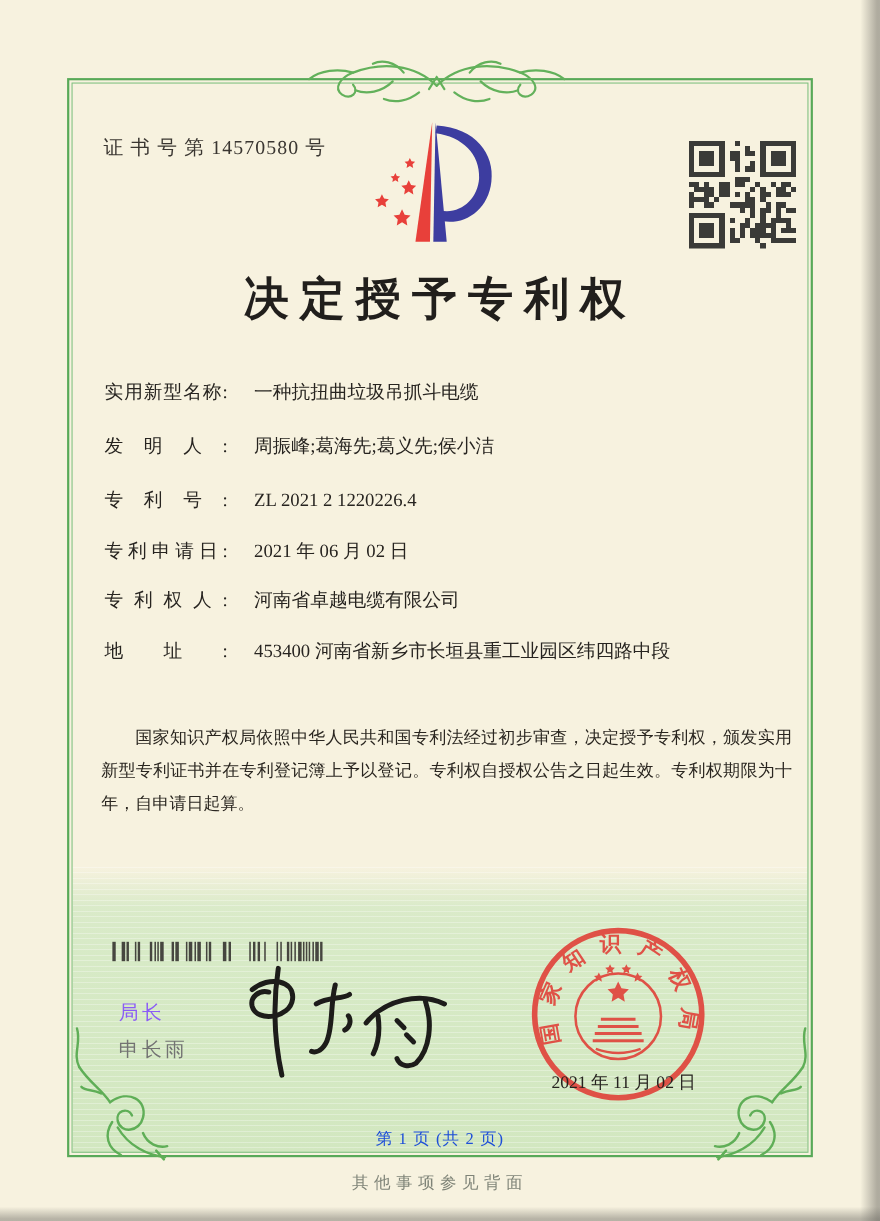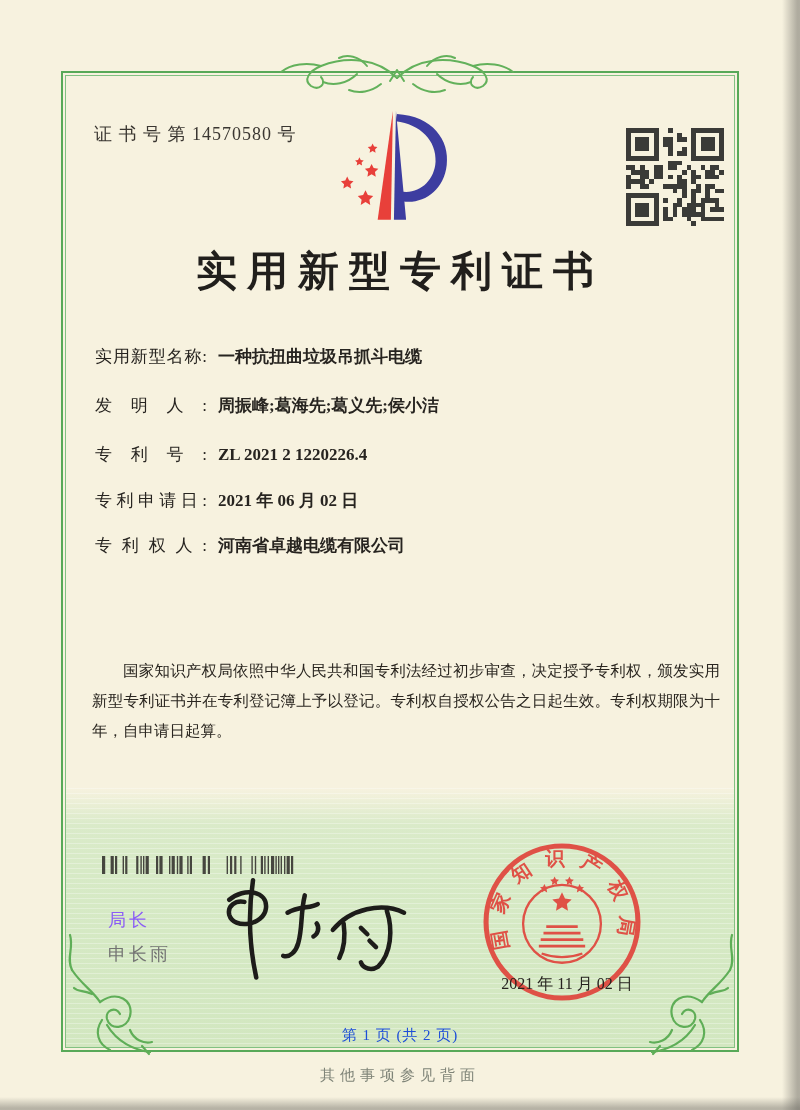--- a/index.html
+++ b/index.html
@@ -24,21 +24,21 @@
   .green-band::after{content:'';position:absolute;inset:0;opacity:.55;
     background:repeating-linear-gradient(180deg,rgba(255,255,255,.55) 0 1px,rgba(0,0,0,0) 1px 5px);}
   .orn{position:absolute;z-index:2;}
   .orn svg{display:block;width:100%;height:100%;}
   
   .cert-no{position:absolute;left:94px;top:122px;font-size:18px;color:#3a3631;letter-spacing:1px;z-index:2;}
   .title{position:absolute;left:0;width:100%;top:244px;text-align:center;
     font-size:41px;font-weight:bold;letter-spacing:10px;color:#211f1c;z-index:2;}
   .field-row{position:absolute;left:95px;font-size:17px;color:#272420;white-space:nowrap;z-index:2;}
   .field-label{display:inline-block;width:112px;text-align:justify;text-align-last:justify;}
-  .field-value{margin-left:11px;font-weight:bold;}
+  .field-value{margin-left:24px;}
   .grant-pair{position:absolute;left:303px;top:0;}
   .body-text{position:absolute;left:92px;top:656px;width:628px;font-size:15.5px;line-height:1.95;
     text-align:justify;color:#2a2620;z-index:2;}
   .body-text p{margin:0;text-indent:2em;}
   .barcode{position:absolute;left:102px;top:856px;width:200px;height:18px;z-index:3;}
   .officer-title{position:absolute;left:108px;top:908px;font-size:18px;letter-spacing:3px;color:#8b5cf6;z-index:3;}
   .officer-name{position:absolute;left:108px;top:942px;font-size:18px;letter-spacing:3px;color:#737373;z-index:3;}
   .signature{position:absolute;left:212px;top:876px;width:205px;height:105px;z-index:4;}
   .seal{position:absolute;left:474px;top:834px;width:176px;height:176px;z-index:4;opacity:.92;}
   .seal-date{position:absolute;left:482px;top:974px;width:170px;text-align:center;
@@ -250,36 +250,39 @@
             <rect x="68" y="76" width="4" height="4"></rect>
             <rect x="72" y="76" width="4" height="4"></rect>
             <rect x="76" y="76" width="4" height="4"></rect>
             <rect x="80" y="76" width="4" height="4"></rect>
             <rect x="56" y="80" width="4" height="4"></rect>
           </g>
       </g>
     </svg>
   </div>
 
-  <div class="title">实用新型专利证书</div>
+  <div class="title">决定授予专利权</div>
 
   <div class="field-row" style="top:345px;">
     <span class="field-label">实用新型名称:</span><span class="field-value">一种抗扭曲垃圾吊抓斗电缆</span>
   </div>
   <div class="field-row" style="top:394px;">
     <span class="field-label">发明人:</span><span class="field-value">周振峰;葛海先;葛义先;侯小洁</span>
   </div>
   <div class="field-row" style="top:443px;">
     <span class="field-label">专利号:</span><span class="field-value">ZL 2021 2 1220226.4</span>
   </div>
   <div class="field-row" style="top:489px;">
     <span class="field-label">专利申请日:</span><span class="field-value">2021 年 06 月 02 日</span>
   </div>
   <div class="field-row" style="top:534px;">
     <span class="field-label">专利权人:</span><span class="field-value">河南省卓越电缆有限公司</span>
+  </div>
+  <div class="field-row" style="top:580px;">
+    <span class="field-label">地址:</span><span class="field-value">453400 河南省新乡市长垣县重工业园区纬四路中段</span>
   </div>
 
   <div class="body-text">
     <p>国家知识产权局依照中华人民共和国专利法经过初步审查，决定授予专利权，颁发实用新型专利证书并在专利登记簿上予以登记。专利权自授权公告之日起生效。专利权期限为十年，自申请日起算。</p>
   </div>
 
   <div class="barcode">
     <svg viewBox="0 0 200 18" preserveAspectRatio="none">
       <g id="barcode-bars" fill="#46463f">
           <rect x="0" y="0" width="3.2" height="18"></rect>

